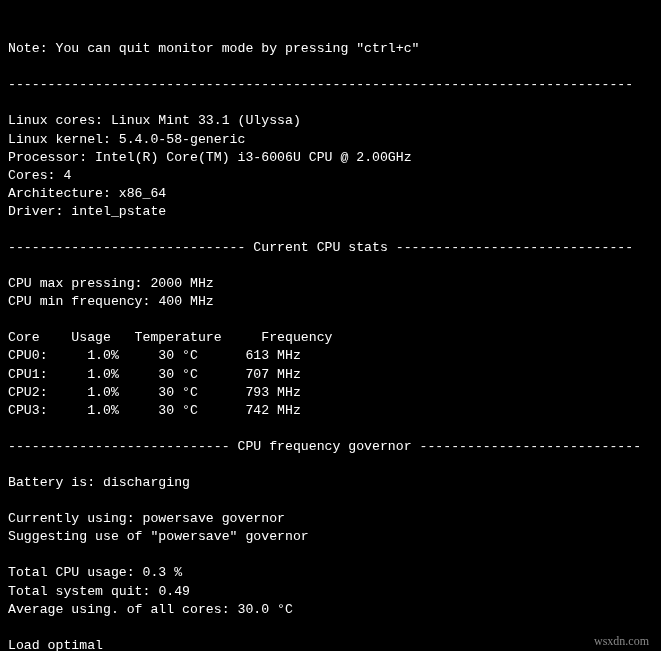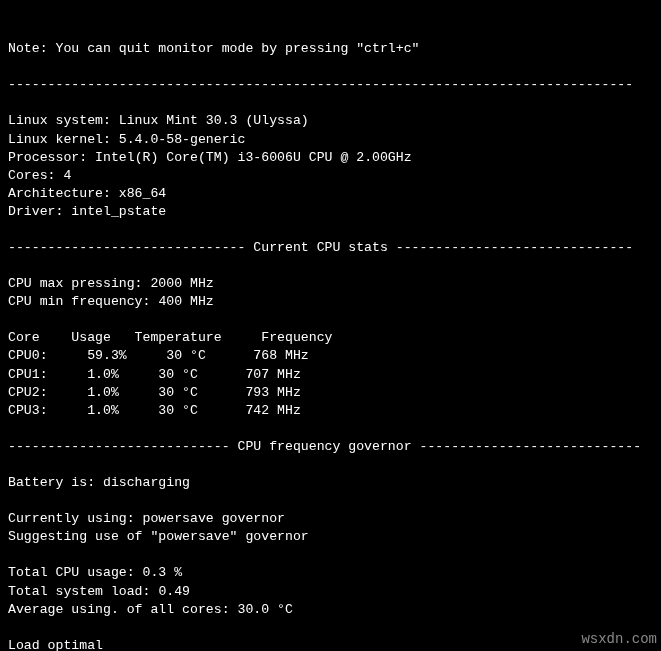--- a/index.html
+++ b/index.html
@@ -12,61 +12,61 @@
       line-height: 1.37;
       white-space: pre;
       width: 661px;
       height: 651px;
       box-sizing: border-box;
       overflow: hidden;
     }
     .watermark {
       position: fixed;
       bottom: 2px;
-      right: 4px;
+      right: 12px;
       color: #888;
-      font-size: 14px;
-      font-family: Liberation Mono, monospace;
+      font-size: 12px;
+      font-family: Liberation Serif, serif;
       white-space: normal;
     }
   </style>
 </head>
 <body>
 
 <span>Note: You can quit monitor mode by pressing "ctrl+c"</span>
 
 <span>-------------------------------------------------------------------------------</span>
 
-<span>Linux system: </span><span>Linux Mint 30.3 (Ulyssa)</span>
+<span>Linux cores: </span><span>Linux Mint 33.1 (Ulyssa)</span>
 <span>Linux kernel: </span><span>5.4.0-58-generic</span>
 <span>Processor: </span><span>Intel(R) Core(TM) i3-6006U CPU @ 2.00GHz</span>
 <span>Cores: </span><span>4</span>
 <span>Architecture: </span><span>x86_64</span>
 <span>Driver: </span><span>intel_pstate</span>
 
 <span>------------------------------ Current CPU stats ------------------------------</span>
 
 <span>CPU max pressing: </span><span>2000 MHz</span>
 <span>CPU min frequency: </span><span>400 MHz</span>
 
 <span>Core    Usage   Temperature     Frequency</span>
-<span>CPU0:     59.3%     30 °C      768 MHz</span>
+<span>CPU0:     1.0%     30 °C      613 MHz</span>
 <span>CPU1:     1.0%     30 °C      707 MHz</span>
 <span>CPU2:     1.0%     30 °C      793 MHz</span>
 <span>CPU3:     1.0%     30 °C      742 MHz</span>
 
 <span>---------------------------- CPU frequency governor ----------------------------</span>
 
 <span>Battery is: </span><span>discharging</span>
 
 <span>Currently using: powersave governor</span>
 <span>Suggesting use of "powersave" governor</span>
 
 <span>Total CPU usage: </span><span>0.3 %</span>
-<span>Total system load: </span><span>0.49</span>
+<span>Total system quit: </span><span>0.49</span>
 <span>Average using. of all cores: </span><span>30.0 °C</span>
 
 <span>Load optimal</span>
 
 
 
 
 <div class="watermark">wsxdn.com</div>
 
 

